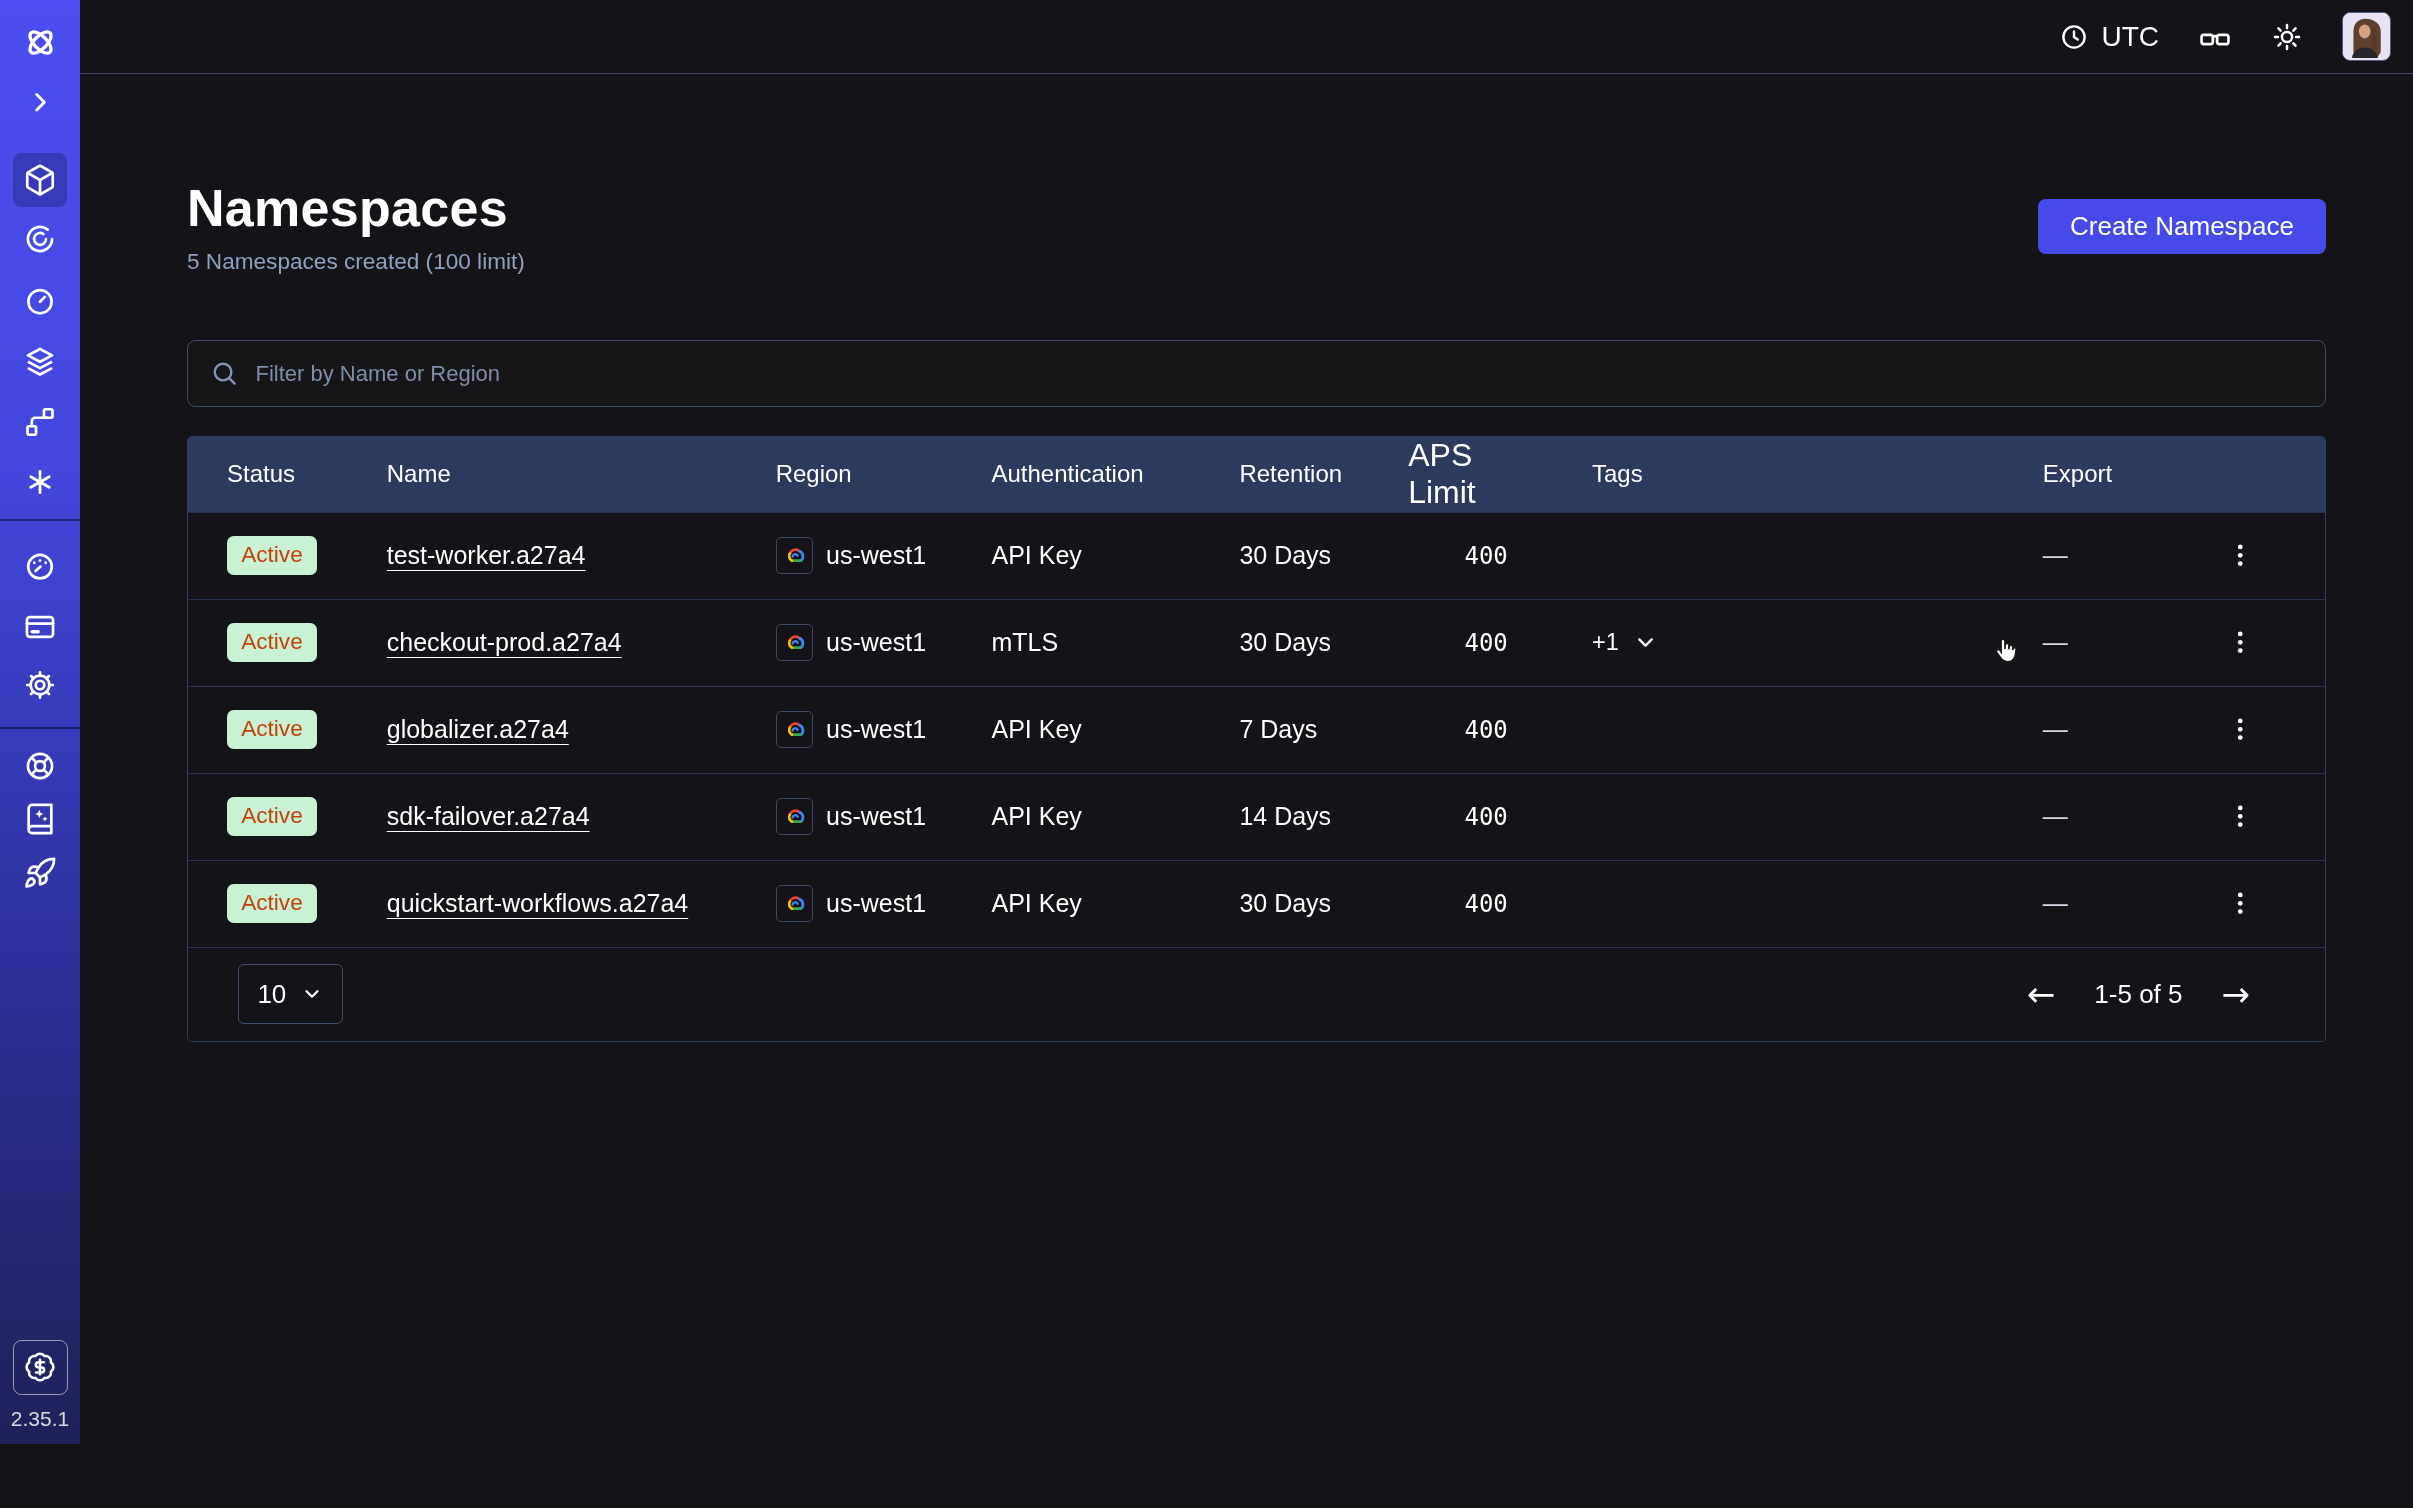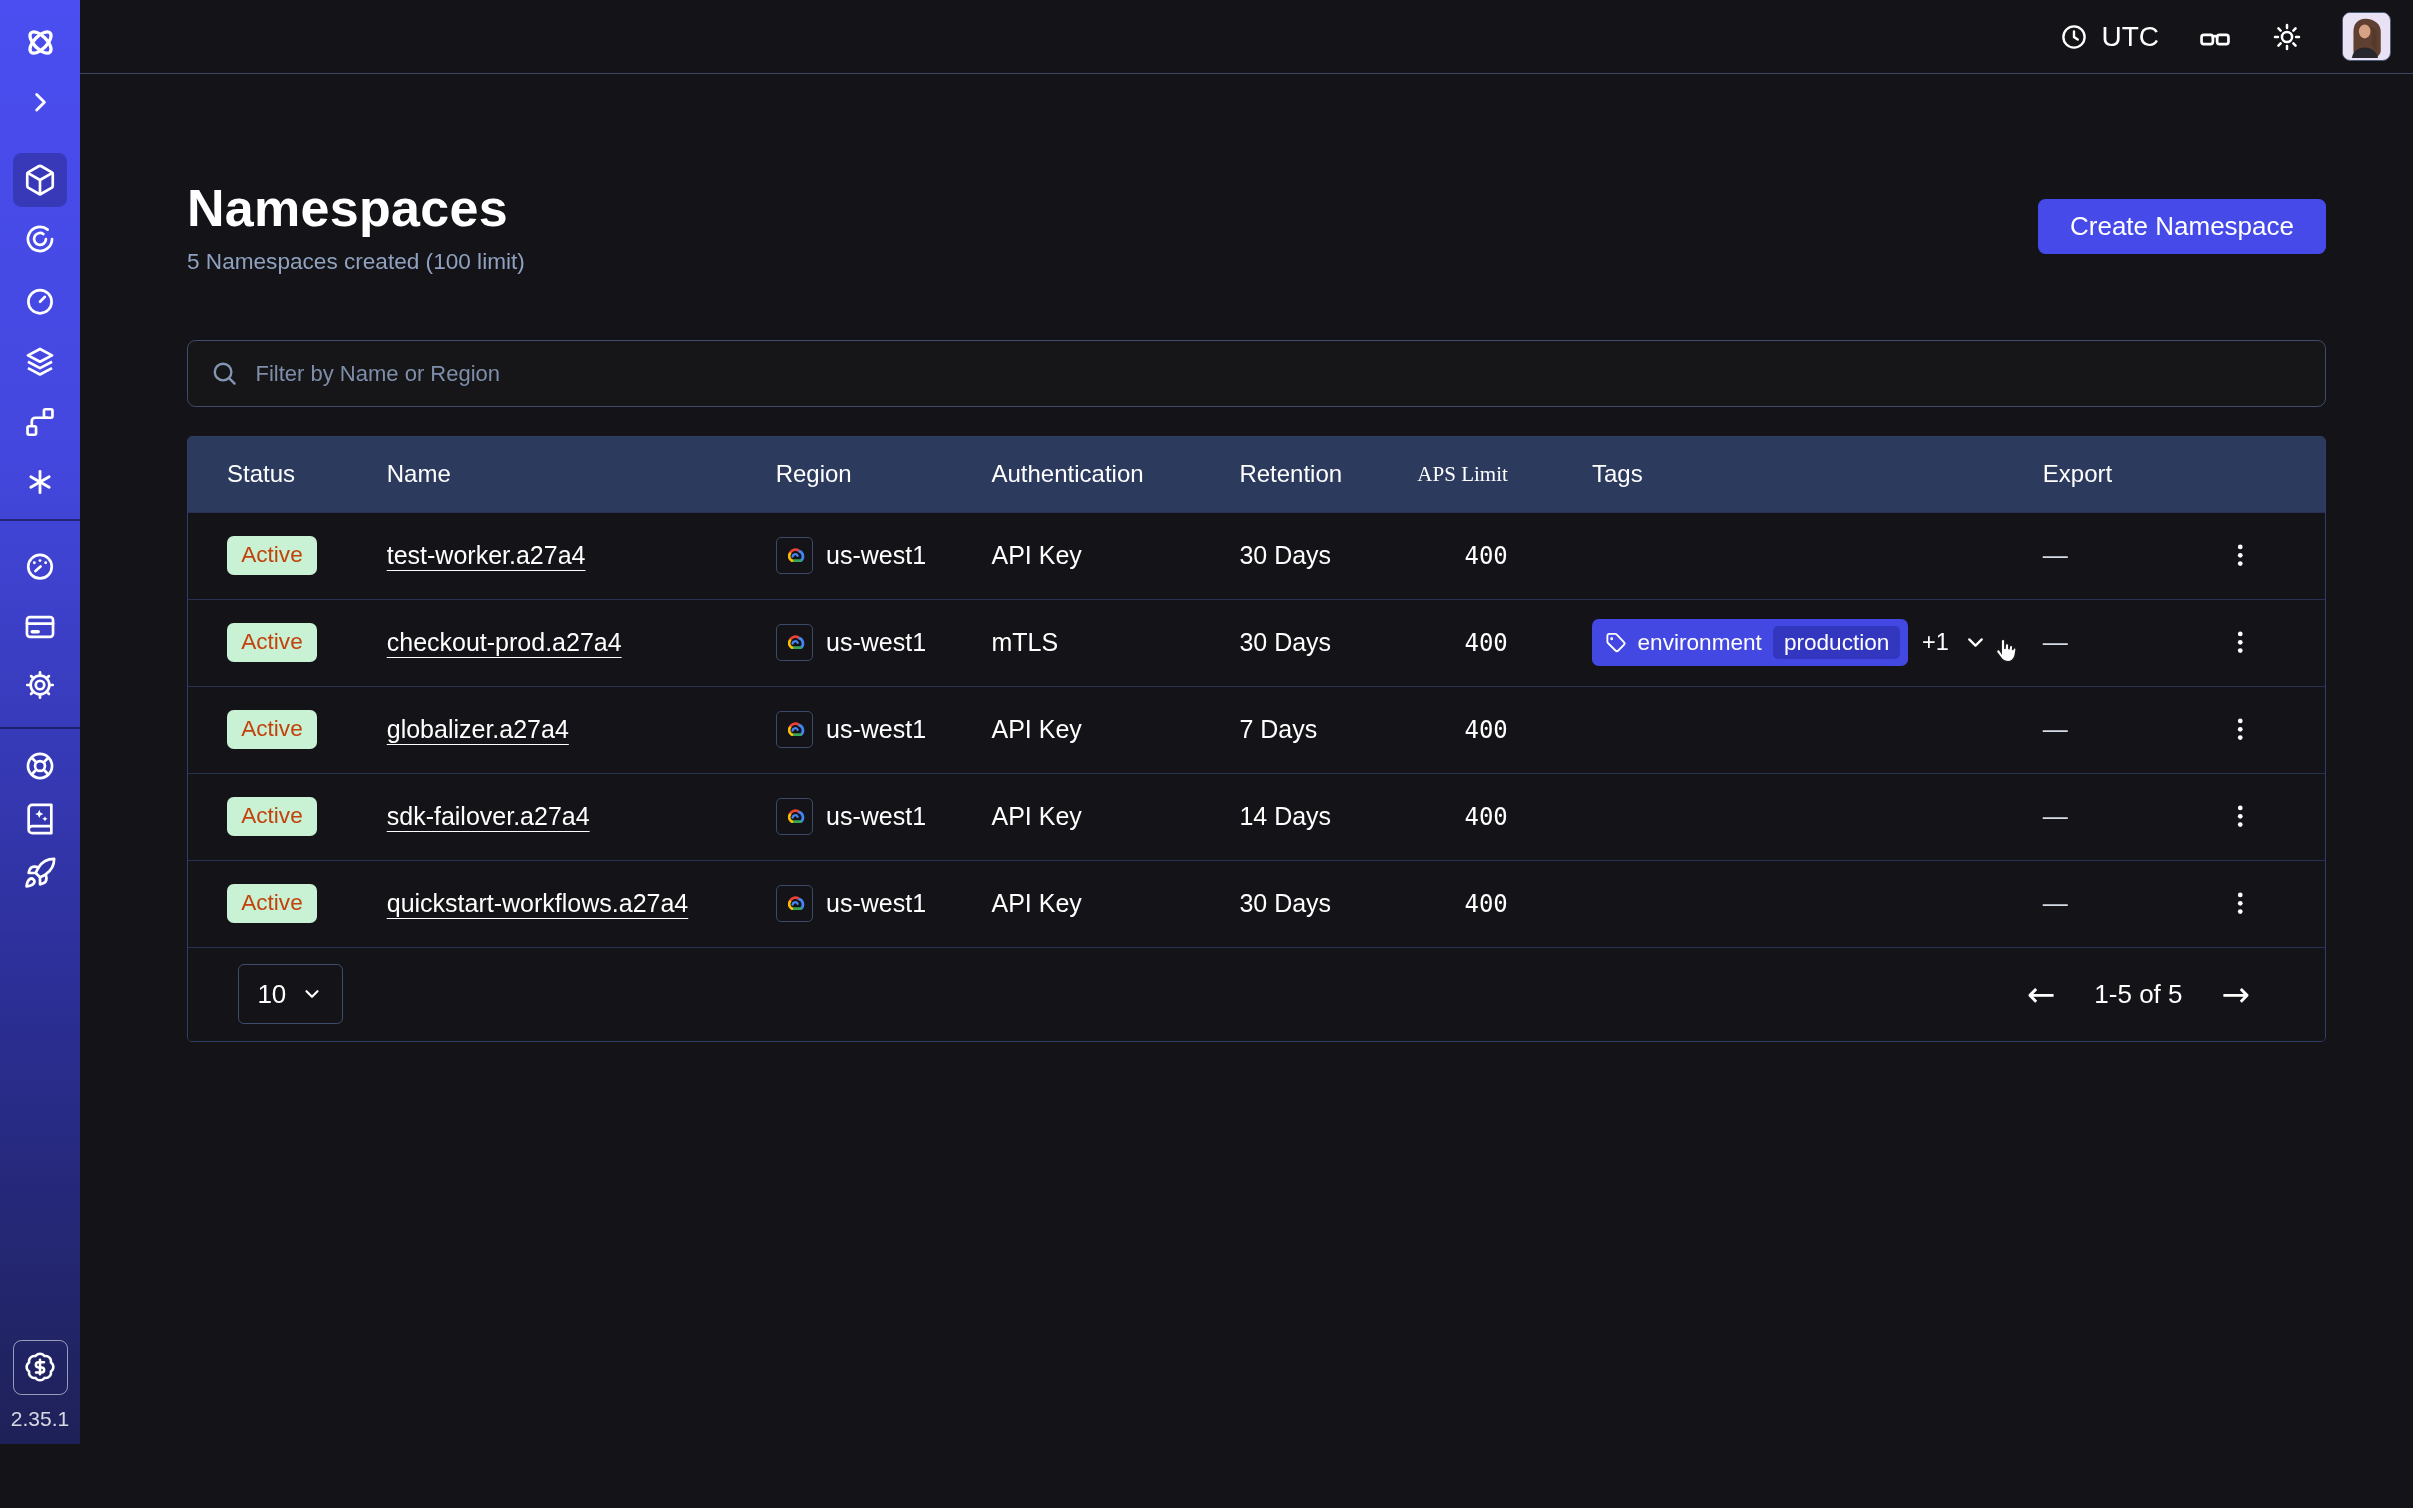--- a/index.html
+++ b/index.html
@@ -45,21 +45,21 @@
   .search input::placeholder { color:#7e8ea9; }
 
   
   .table { margin-top:28.5px; border:1.7px solid #2f3e63; border-radius:5px; overflow:hidden; }
   .trow { display:grid; grid-template-columns:9.3% 18.2% 10.1% 11.6% 7.9% 6.3% 2.3% 21.1% 8% auto; align-items:center; }
   .thead { background:#2c3a5e; height:75px; font-size:24px; font-weight:500; }
   .body-row { height:87px; border-top:1.7px solid #26324f; font-size:25px; background:#141418; }
   .cell { display:flex; align-items:center; min-width:0; }
   .cell.first { padding-left:39px; }
   .cell.num { justify-content:flex-end; padding-right:35px; font-family:"DejaVu Sans Mono",monospace; font-size:24px; }
-  .thead .cell.num { font-family:Liberation Serif, serif; font-size:21px; }
+  .thead .cell.num { font-family:Liberation Sans, sans-serif; font-size:32px; }
   .badge { background:#c9f2d4; color:#c2410c; border-radius:6.7px; padding:6.7px 14.2px; font-size:22.6px; line-height:1.1; }
   .name-link { color:#fff; font-size:25px; text-decoration:underline; text-underline-offset:5.9px; text-decoration-thickness:1.3px; cursor:pointer; }
   .gcp-box { width:37px; height:37px; border:1.7px solid #3c4a6a; border-radius:5px; display:flex; align-items:center; justify-content:center; margin-right:13.4px; flex:none; }
   .tag-wrap { display:flex; align-items:center; gap:14.2px; }
   .tag-pill { display:inline-flex; align-items:center; gap:11px; background:#4448e2; border-radius:6.7px; padding:6.7px 7.5px 6.7px 12.6px; font-size:22.6px; cursor:pointer; }
   .tag-val { background:#3337c0; border-radius:5px; padding:3.4px 11px; }
   .tag-more { font-size:23.5px; }
   .dash { color:#d5dce8; }
   .kebab { background:none; border:none; color:#fff; width:47px; height:47px; display:flex; align-items:center; justify-content:center; cursor:pointer; margin-left:3.4px; }
 
@@ -303,28 +303,20 @@
             </svg>
           </span>
           <span>us-west1</span>
         </div>
       <div class="cell">mTLS</div>
       <div class="cell">30 Days</div>
       <div class="cell num">400</div>
       <div class="cell"></div>
       <div class="cell">
         <span class="tag-wrap">
-          <span class="tag-pill">
-            <svg width="22" height="22" viewBox="0 0 24 24" fill="none" stroke="currentColor" stroke-width="2" stroke-linejoin="round">
-                <path d="M12.6 2.6a2 2 0 0 0-1.4-.6H4.6a2 2 0 0 0-2 2v6.6a2 2 0 0 0 .6 1.4l8.2 8.2a2.2 2.2 0 0 0 3.1 0l6.1-6.1a2.2 2.2 0 0 0 0-3.1z"></path>
-                <circle cx="7.3" cy="7.3" r="0.6" fill="currentColor"></circle>
-              </svg>
-            <span>environment</span>
-            <span class="tag-val">production</span>
-          </span>
           <span class="tag-more">+1</span>
           <svg width="25" height="25" viewBox="0 0 24 24" fill="none" stroke="currentColor" stroke-width="2.2" stroke-linecap="round" stroke-linejoin="round">
               <path d="m6 9 6 6 6-6"></path>
             </svg>
         </span>
       </div>
       <div class="cell dash">—</div>
       <div class="cell">
           <button class="kebab">
             <svg width="28.5" height="28.5" viewBox="0 0 24 24" fill="currentColor">

